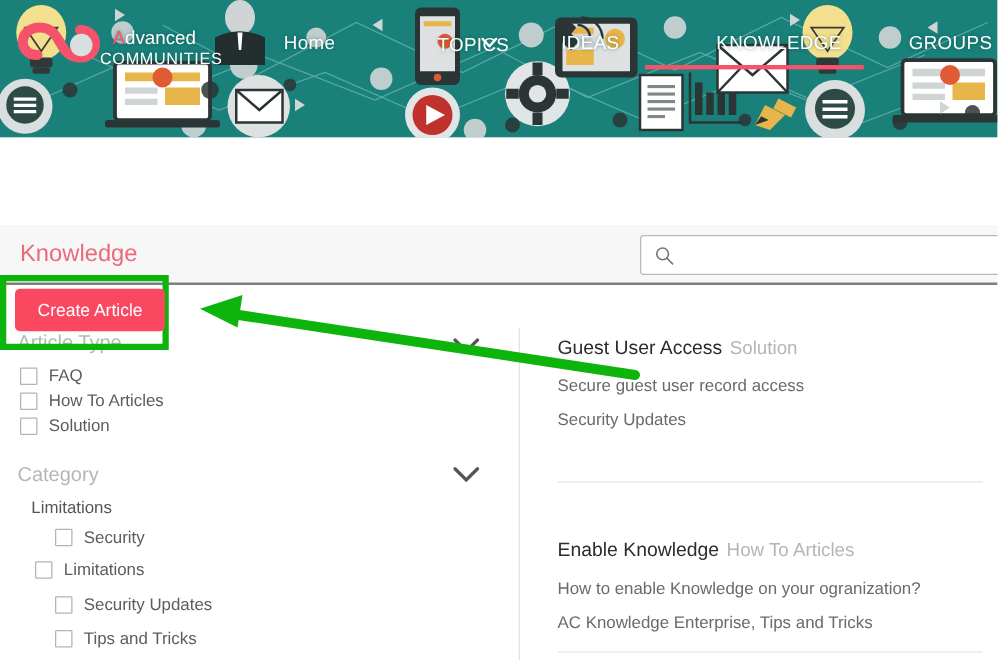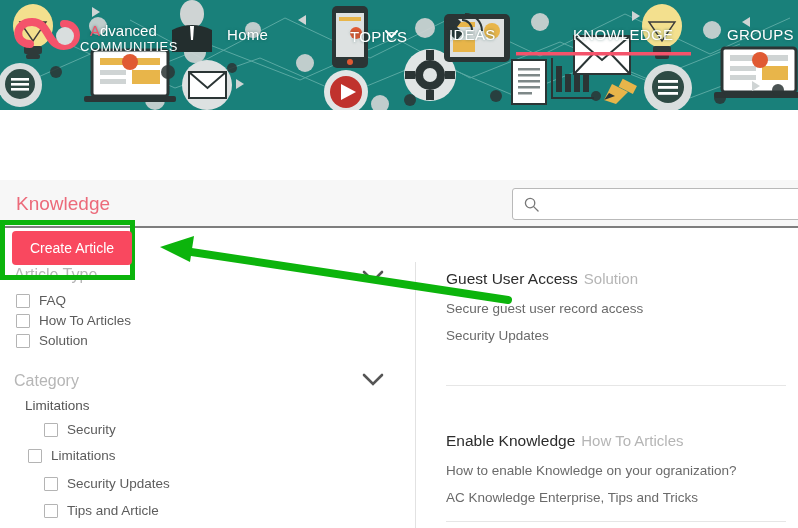--- a/index.html
+++ b/index.html
@@ -423,21 +423,21 @@
   <label class="cb-row" style="left:28px; top:448px;">
     <span class="cb"></span>
     <span class="cb-lbl">Limitations</span>
   </label>
   <label class="cb-row" style="left:44px; top:476px;">
     <span class="cb"></span>
     <span class="cb-lbl">Security Updates</span>
   </label>
   <label class="cb-row" style="left:44px; top:503px;">
     <span class="cb"></span>
-    <span class="cb-lbl">Tips and Article</span>
+    <span class="cb-lbl">Tips and Tricks</span>
   </label>
 
   <section class="articles">
     <article class="art-card" style="top:40px;">
       <div class="art-title-line">
         <span class="art-title">Guest User Access</span><span class="art-type">Solution</span>
       </div>
       <div class="art-desc">Secure guest user record access</div>
       <div class="art-cat">Security Updates</div>
     </article>

